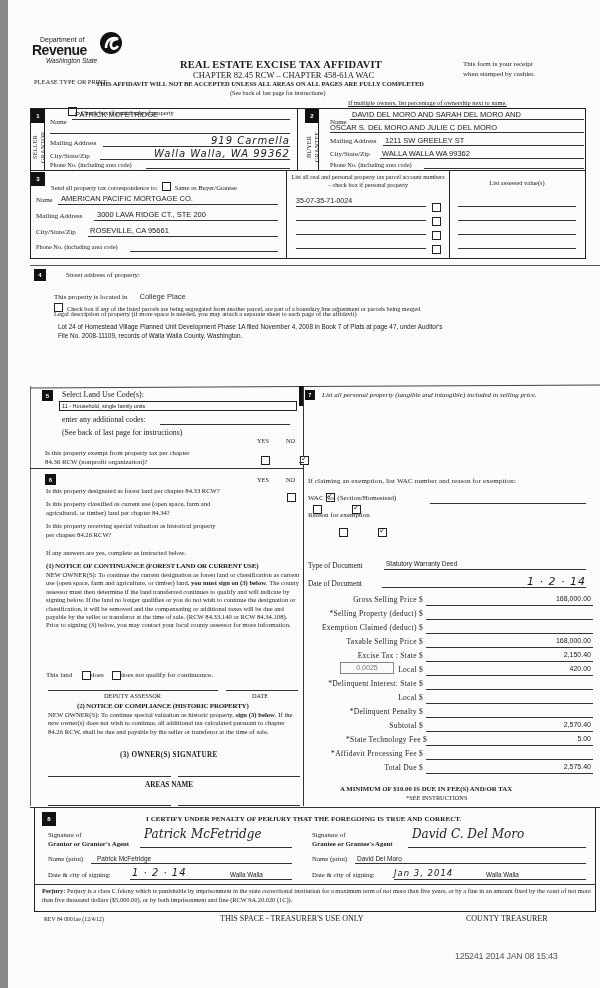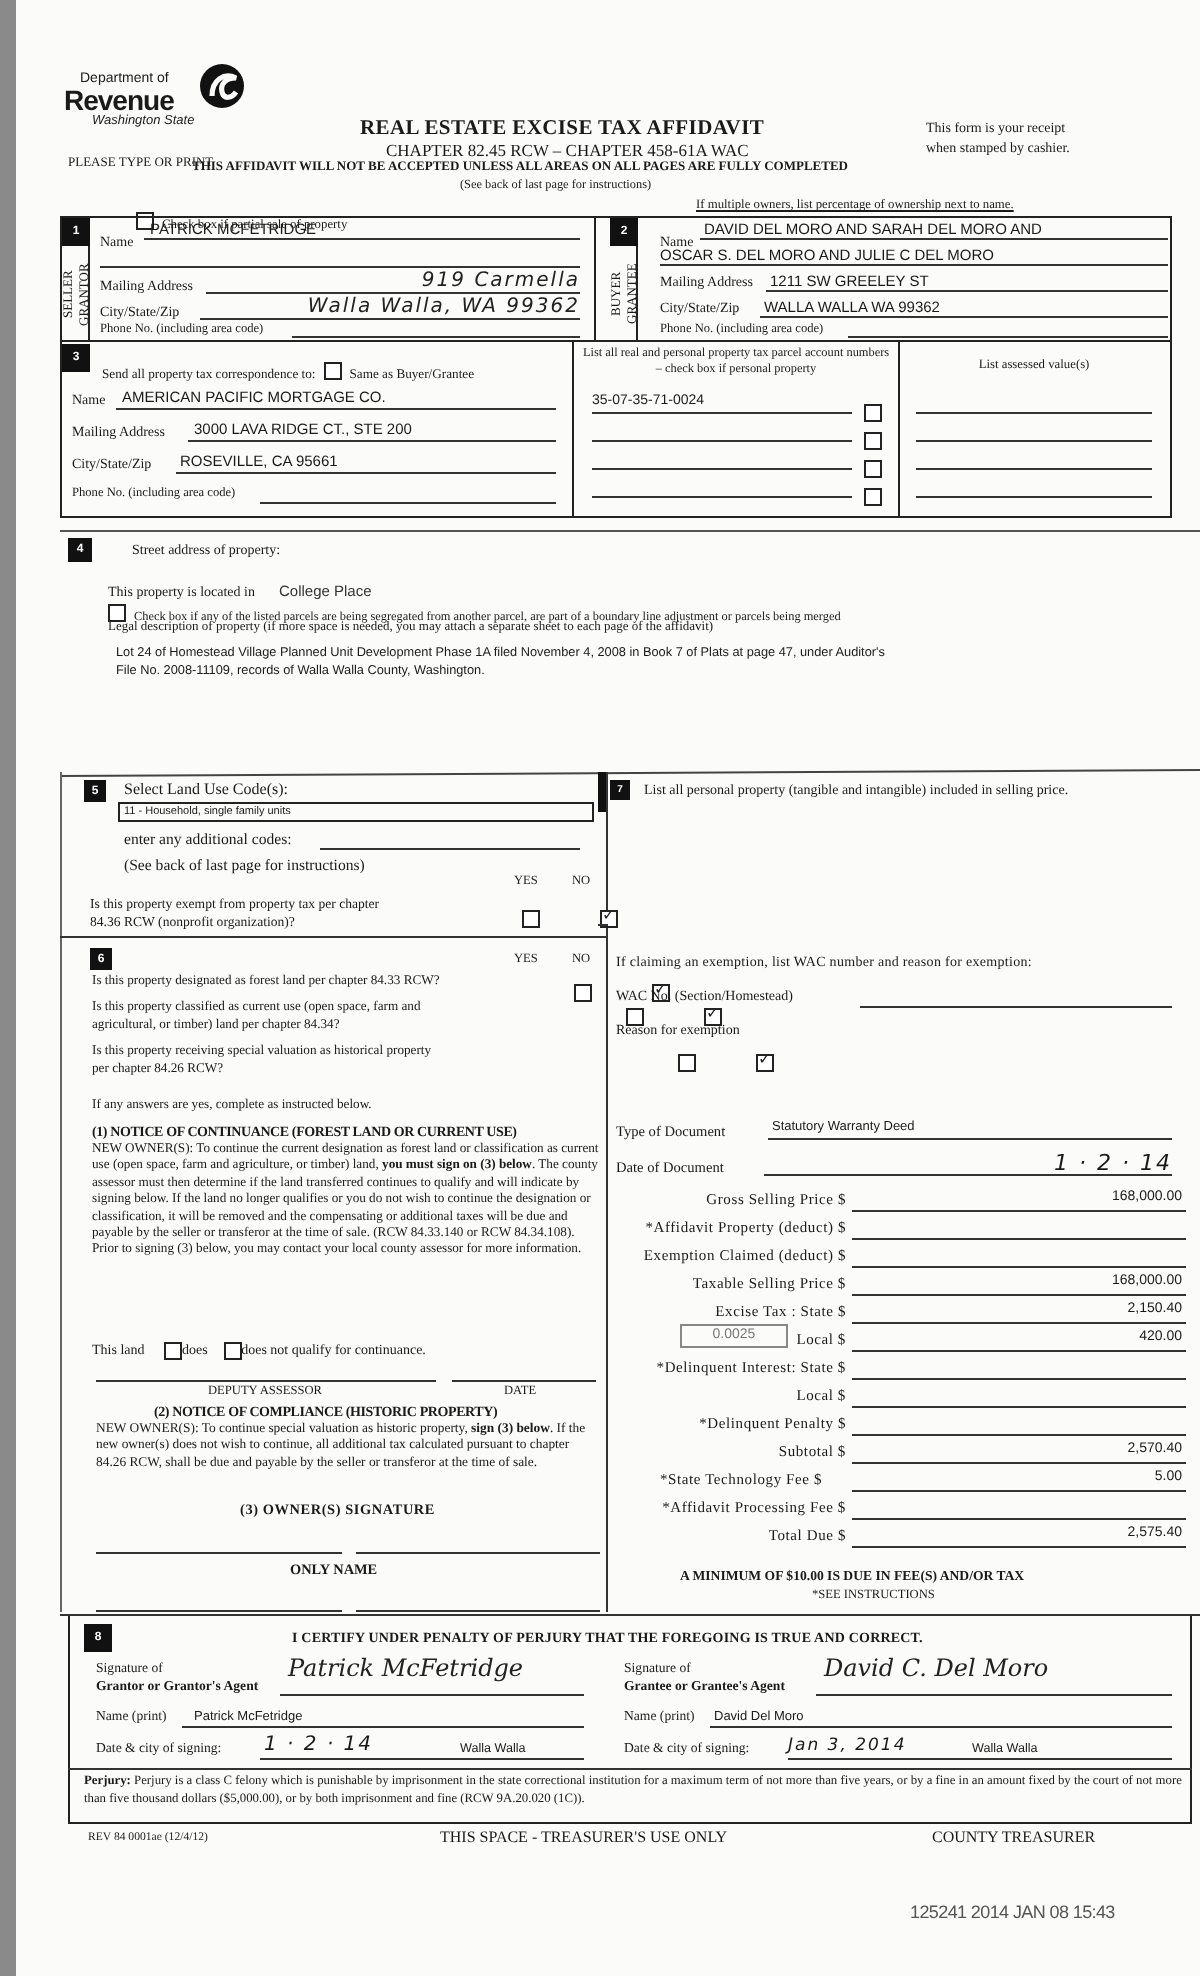--- a/index.html
+++ b/index.html
@@ -268,27 +268,27 @@
   <div class="abs" style="left:218px;top:690px;width:72px;height:1px;background:#333;"></div>
   <div class="abs" style="left:96px;top:692px;font-size:6.3px;">DEPUTY ASSESSOR</div>
   <div class="abs" style="left:244px;top:692px;font-size:6.3px;">DATE</div>
   <div class="abs" style="left:69px;top:702px;font-size:7px;font-weight:bold;letter-spacing:-0.2px;">(2) NOTICE OF COMPLIANCE (HISTORIC PROPERTY)</div>
   <div class="abs small-par" style="left:40px;top:711px;width:253px;font-size:6.7px;line-height:8.3px;">
     <span>NEW OWNER(S): To continue special valuation as historic property, </span><b>sign (3) below</b><span>. If the new owner(s) does not wish to continue, all additional tax calculated pursuant to chapter 84.26 RCW, shall be due and payable by the seller or transferor at the time of sale.</span>
   </div>
   <div class="abs" style="left:112px;top:751px;font-size:7.2px;font-weight:bold;letter-spacing:0.3px;">(3)  OWNER(S) SIGNATURE</div>
   <div class="abs" style="left:40px;top:776px;width:123px;height:1px;background:#333;"></div>
   <div class="abs" style="left:170px;top:776px;width:122px;height:1px;background:#333;"></div>
-  <div class="abs" style="left:137px;top:781px;font-size:7.2px;font-weight:bold;">ONLY NAME</div>
+  <div class="abs" style="left:137px;top:781px;font-size:7.2px;font-weight:bold;">AREAS NAME</div>
   <div class="abs" style="left:40px;top:805px;width:123px;height:1px;background:#333;"></div>
   <div class="abs" style="left:170px;top:805px;width:122px;height:1px;background:#333;"></div>
 
   
   <div class="num" style="left:297px;top:390px;width:10px;height:10px;font-size:5px;">7</div>
-  <div class="abs" style="left:314px;top:390px;width:270px;font-size:7px;line-height:11px;">List all  personal property (tangible and intangible) included in selling price.</div>
+  <div class="abs" style="left:314px;top:390px;width:270px;font-size:7px;line-height:11px;font-style:italic;">List all  personal property (tangible and intangible) included in selling price.</div>
   <div class="abs" style="left:314px;top:412px;width:270px;height:50px;"></div>
   <div class="abs" style="left:291px;top:462px;width:5px;height:1px;background:#333;"></div>
   <div class="abs" style="left:300px;top:477px;font-size:7px;letter-spacing:0.15px;">If claiming an exemption, list WAC number and reason for exemption:</div>
   <div class="abs" style="left:300px;top:494px;width:278px;height:10px;">
     <span class="abs" style="font-size:7px;top:0;">WAC No. (Section/Homestead)</span>
     <span class="abs ul" style="left:122px;right:0;top:0;height:10px;"></span>
   </div>
   <div class="abs" style="left:300px;top:511px;font-size:7px;">Reason for exemption</div>
   <div class="abs" style="left:300px;top:522px;width:278px;height:30px;"></div>
 
@@ -300,21 +300,21 @@
     <span class="abs" style="font-size:7.3px;top:4px;">Date of Document</span>
     <span class="abs ul hand" style="left:74px;right:2px;top:0;height:13px;font-size:11px;padding-left:40px;">1 · 2 · 14</span>
   </div>
 
   <div class="money-row" style="top:594px;text-align:right;">
     <span class="mlbl" style="right:170px;">Gross Selling Price $</span>
     <span class="mline"></span>
     <span class="mval">168,000.00</span>
   </div>
   <div class="money-row" style="top:608px;">
-    <span class="mlbl" style="right:170px;">*Affidavit Property (deduct) $</span>
+    <span class="mlbl" style="right:170px;">*Selling Property (deduct) $</span>
     <span class="mline"></span>
     <span class="mval"></span>
   </div>
   <div class="money-row" style="top:622px;">
     <span class="mlbl" style="right:170px;">Exemption Claimed (deduct) $</span>
     <span class="mline"></span>
     <span class="mval"></span>
   </div>
   <div class="money-row" style="top:636px;">
     <span class="mlbl" style="right:170px;">Taxable Selling Price $</span>
@@ -346,21 +346,21 @@
     <span class="mlbl" style="right:170px;">*Delinquent Penalty $</span>
     <span class="mline"></span>
     <span class="mval"></span>
   </div>
   <div class="money-row" style="top:720px;">
     <span class="mlbl" style="right:170px;">Subtotal $</span>
     <span class="mline"></span>
     <span class="mval">2,570.40</span>
   </div>
   <div class="money-row" style="top:734px;">
-    <span class="mlbl" style="right:182px;">*State Technology Fee $</span>
+    <span class="mlbl" style="right:166px;">*State Technology Fee $</span>
     <span class="mline"></span>
     <span class="mval">5.00</span>
   </div>
   <div class="money-row" style="top:748px;">
     <span class="mlbl" style="right:170px;">*Affidavit Processing Fee $</span>
     <span class="mline"></span>
     <span class="mval"></span>
   </div>
   <div class="money-row" style="top:762px;">
     <span class="mlbl" style="right:170px;">Total Due $</span>

